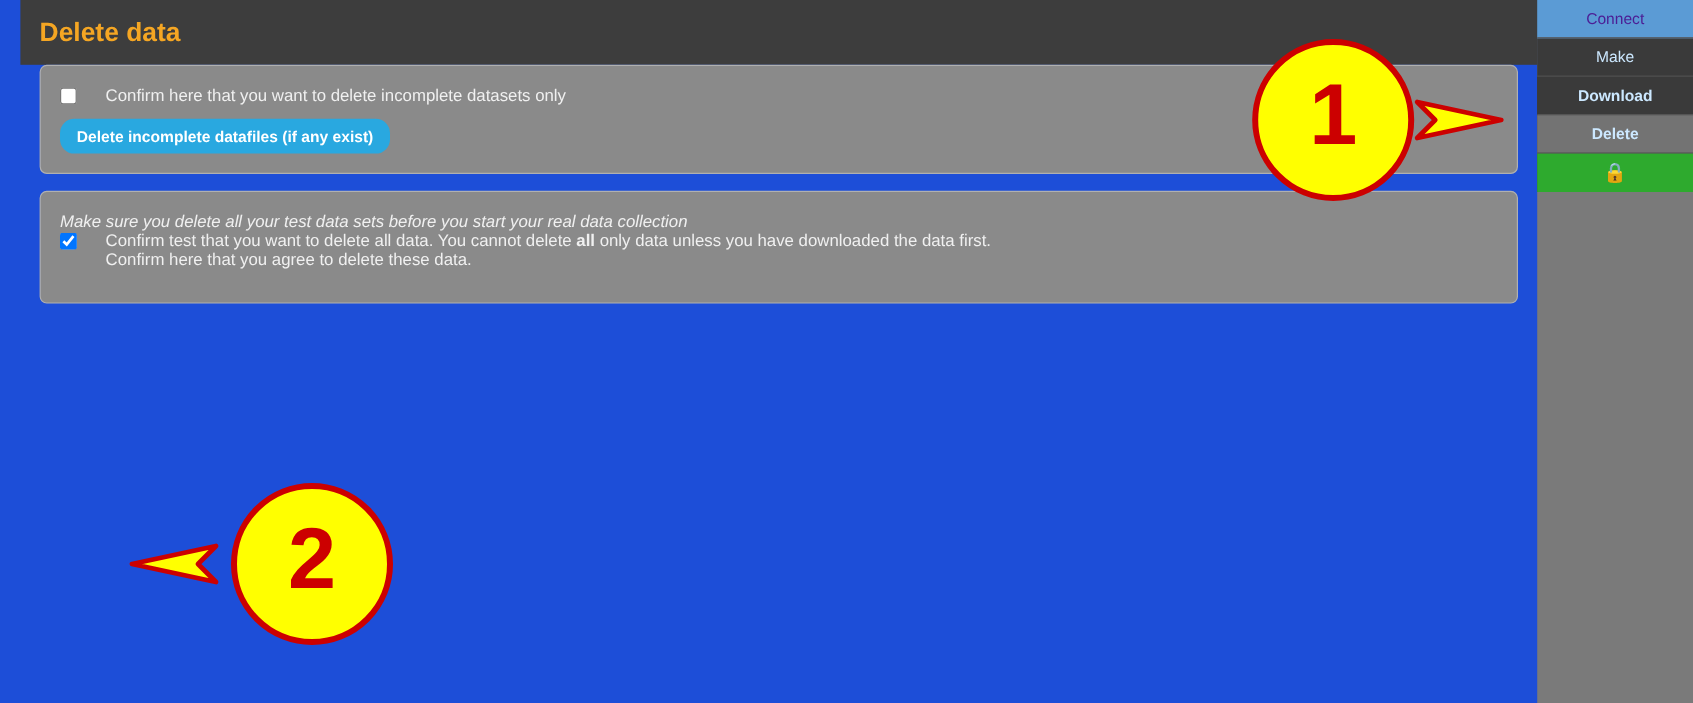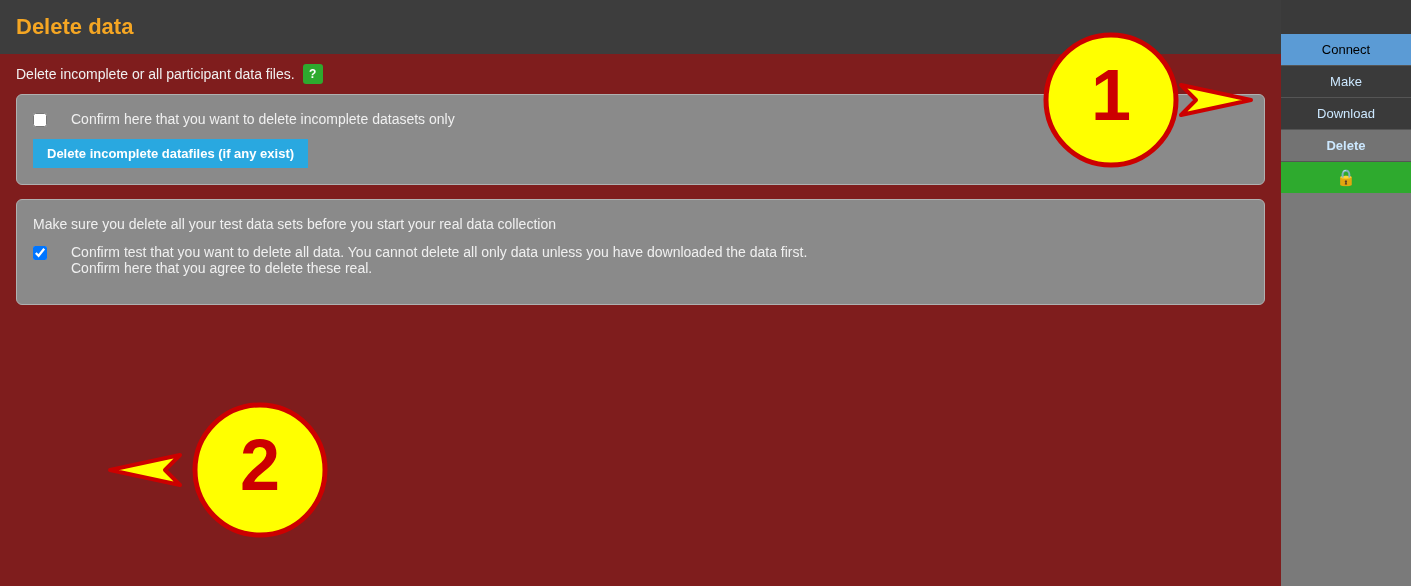--- a/index.html
+++ b/index.html
@@ -25,41 +25,42 @@
       z-index: 10;
     }
     .nav-item {
       padding: 8px 12px;
       color: #cce8ff;
       cursor: pointer;
       text-align: center;
       font-size: 13px;
       border-bottom: 1px solid #555;
     }
-    .nav-item.connect { background: #5b9bd5; color: #000000; margin-top: 34px; }
+    .nav-item.connect { background: #5b9bd5; color: #4c1d95; }
     .nav-item.delete-active { background: #737373; color: #cce8ff; font-weight: bold; }
-    .nav-item.download { background: #3a3a3a; color: #cce8ff; }
+    .nav-item.download { background: #3a3a3a; color: #cce8ff; font-weight: bold; }
     .lock-bar {
       background: #2eaa2e;
       padding: 6px 12px;
       text-align: center;
       color: white;
       font-size: 16px;
     }
 
     
     .main-area {
       position: absolute;
       top: 0;
       left: 0;
       right: 130px;
       bottom: 0;
-      background: #7f1d1d;
+      background: #1d4ed8;
       display: flex;
       flex-direction: column;
+      padding-left: 17px;
     }
 
     
     .page-header {
       background: #3d3d3d;
       padding: 14px 16px;
     }
     .page-title {
       color: #f5a623;
       font-size: 22px;
@@ -119,76 +120,72 @@
       margin-top: 2px;
       width: 14px;
       height: 14px;
       cursor: pointer;
       flex-shrink: 0;
     }
 
     .panel-notice {
       color: #f0f0f0;
       font-size: 14px;
-      margin-bottom: 12px;
+      font-style: italic;
     }
 
     .action-button {
       background: #29a8e0;
       color: white;
       border: none;
-      border-radius: 0;
+      border-radius: 12px;
       padding: 7px 14px;
       font-size: 13px;
       cursor: pointer;
       font-weight: bold;
     }
 
-    .bold-text { font-weight: normal; text-align: center; }
+    .bold-text { font-weight: bold; text-align: center; }
   </style>
 </head>
 <body>
 
 <div class="top-nav">
   <div class="nav-item connect">Connect</div>
   <div class="nav-item">Make</div>
   <div class="nav-item download">Download</div>
   <div class="nav-item delete-active">Delete</div>
   <div class="lock-bar">🔒</div>
 </div>
 
 <div class="main-area">
 
   <div class="page-header">
     <span class="page-title">Delete data</span>
   </div>
 
-  <div class="description-row">
-    <span>Delete incomplete or all participant data files.</span>
-    <span class="help-badge">?</span>
-  </div>
 
   <div class="panels-container">
 
     <div class="panel">
       <div class="panel-row">
         <input type="checkbox" id="chk1" style="">
         <label for="chk1">Confirm here that you want to delete incomplete datasets only</label>
       </div>
       <button class="action-button">Delete incomplete datafiles (if any exist)</button>
     </div>
 
     <div class="panel">
       <div class="panel-notice">Make sure you delete all your test data sets before you start your real data collection</div>
       <div class="panel-row">
         <input type="checkbox" id="chk2" checked="" style="">
         <label for="chk2">
           <span>Confirm test that you want to delete all data. You cannot delete </span><span class="bold-text">all</span><span> only data unless you have downloaded the data first.</span>
           <br>
-          <span>Confirm here that you agree to delete these real.</span>
+          <span>Confirm here that you agree to delete these data.</span>
         </label>
       </div>
     </div>
 
   </div>
 </div>
 
 <svg style="position:absolute; top:20px; right:140px; width:250px; height:160px; pointer-events:none; z-index:20;" viewBox="0 0 250 160">
 
   <circle cx="90" cy="80" r="65" fill="#ffff00" stroke="#cc0000" stroke-width="5"></circle>

